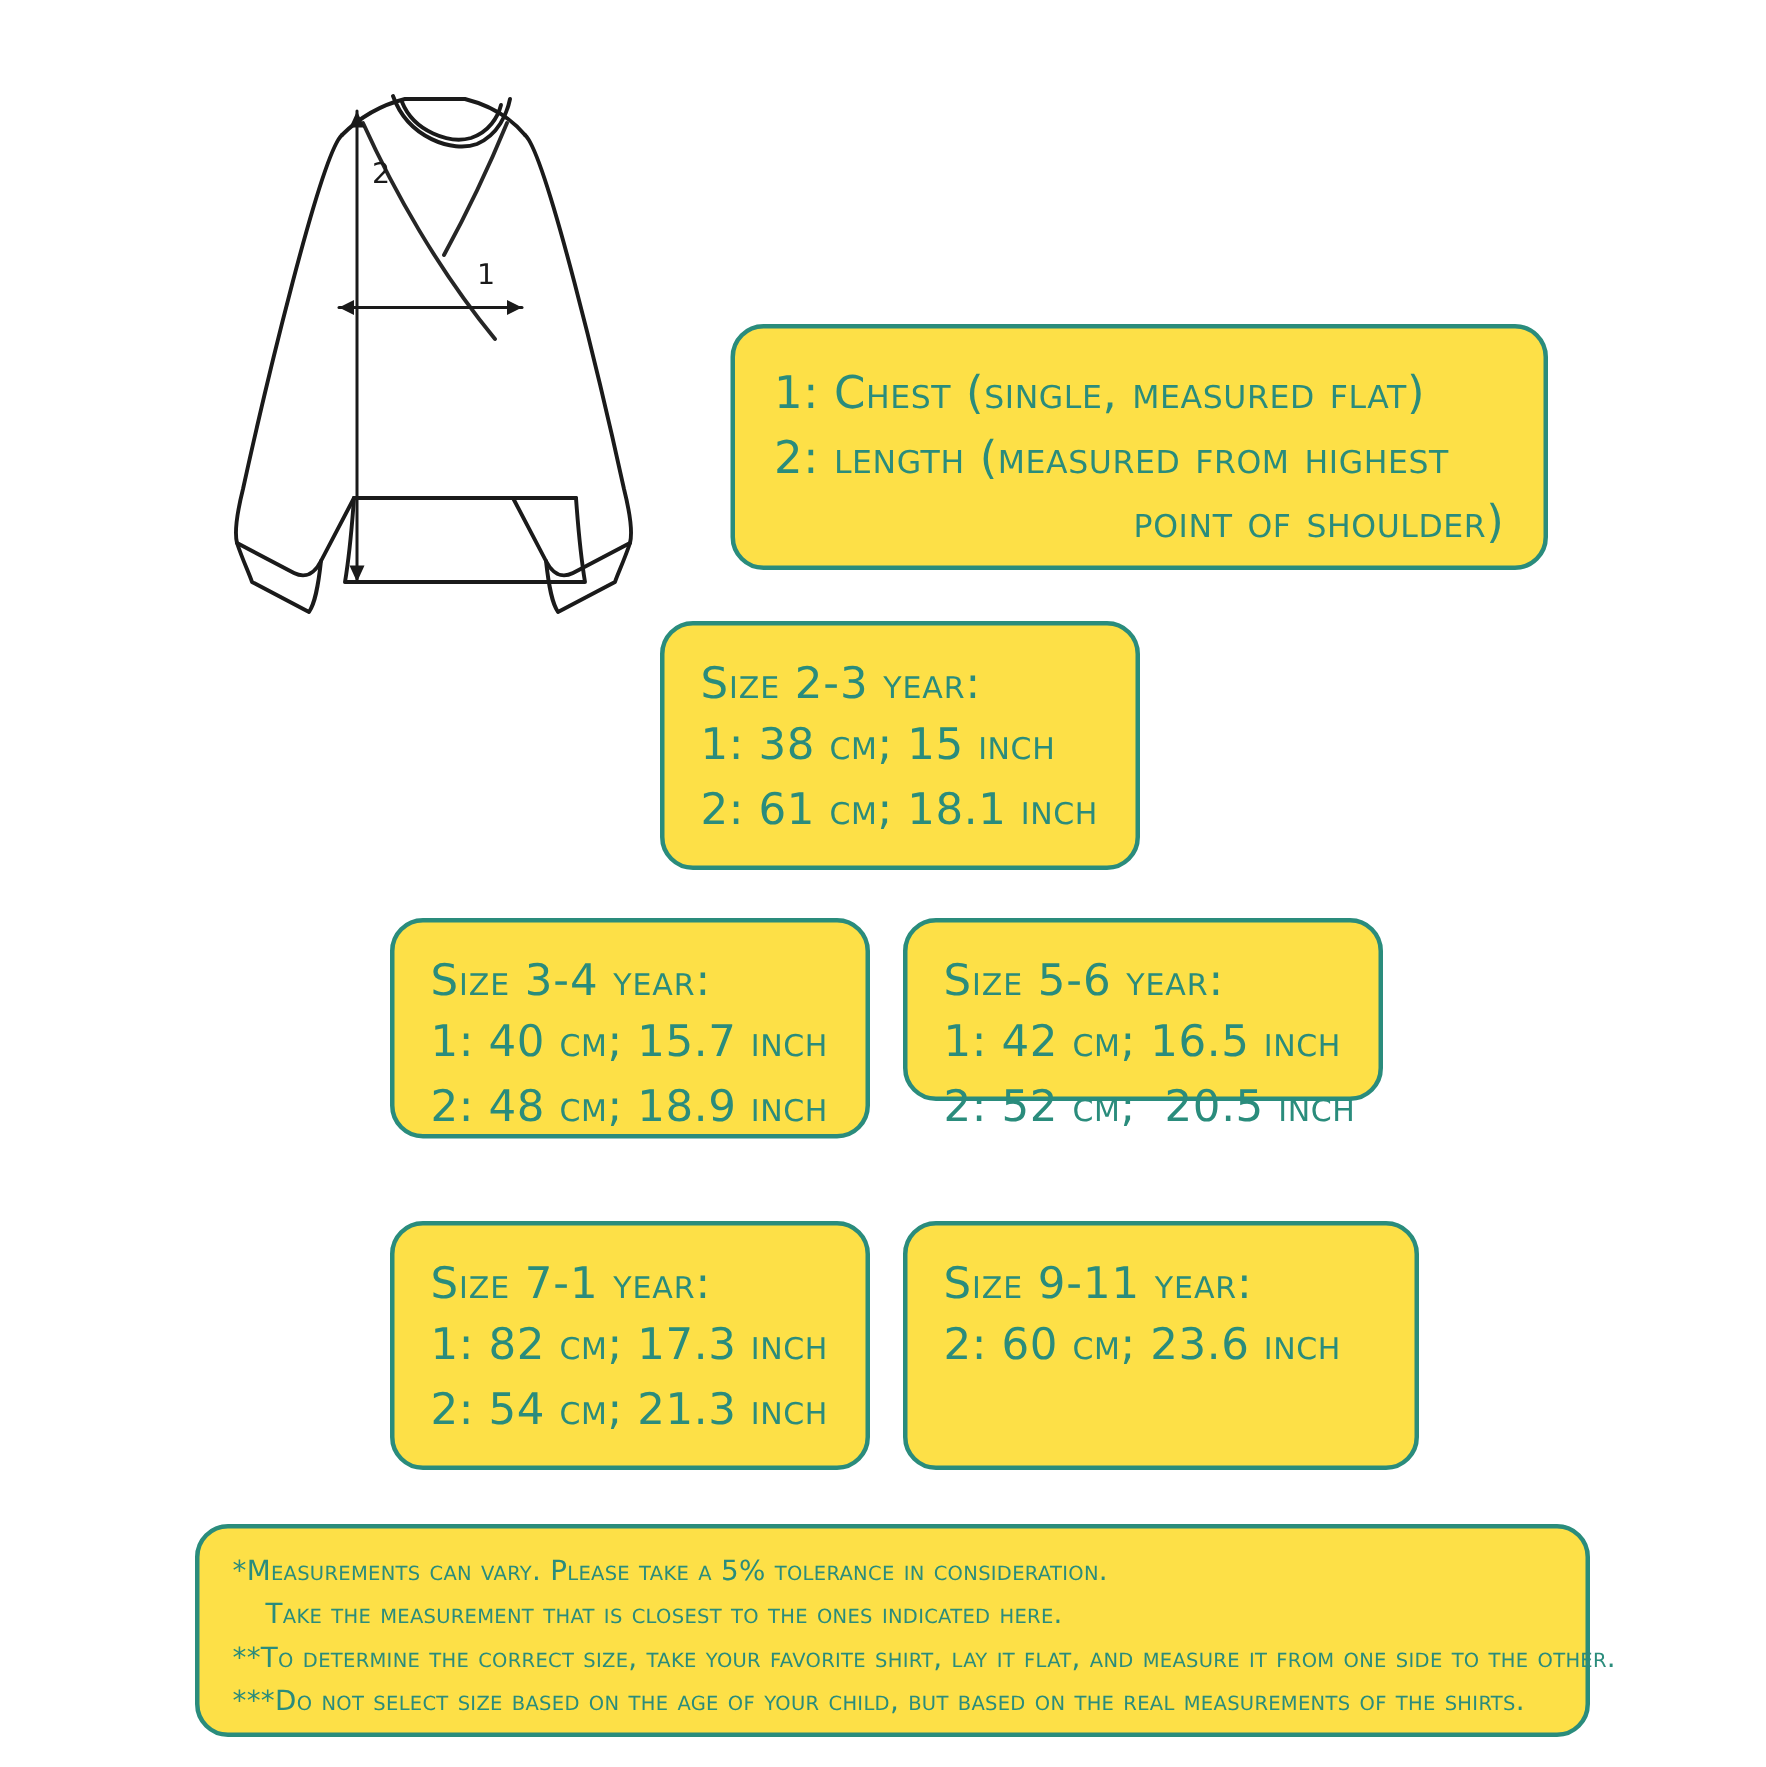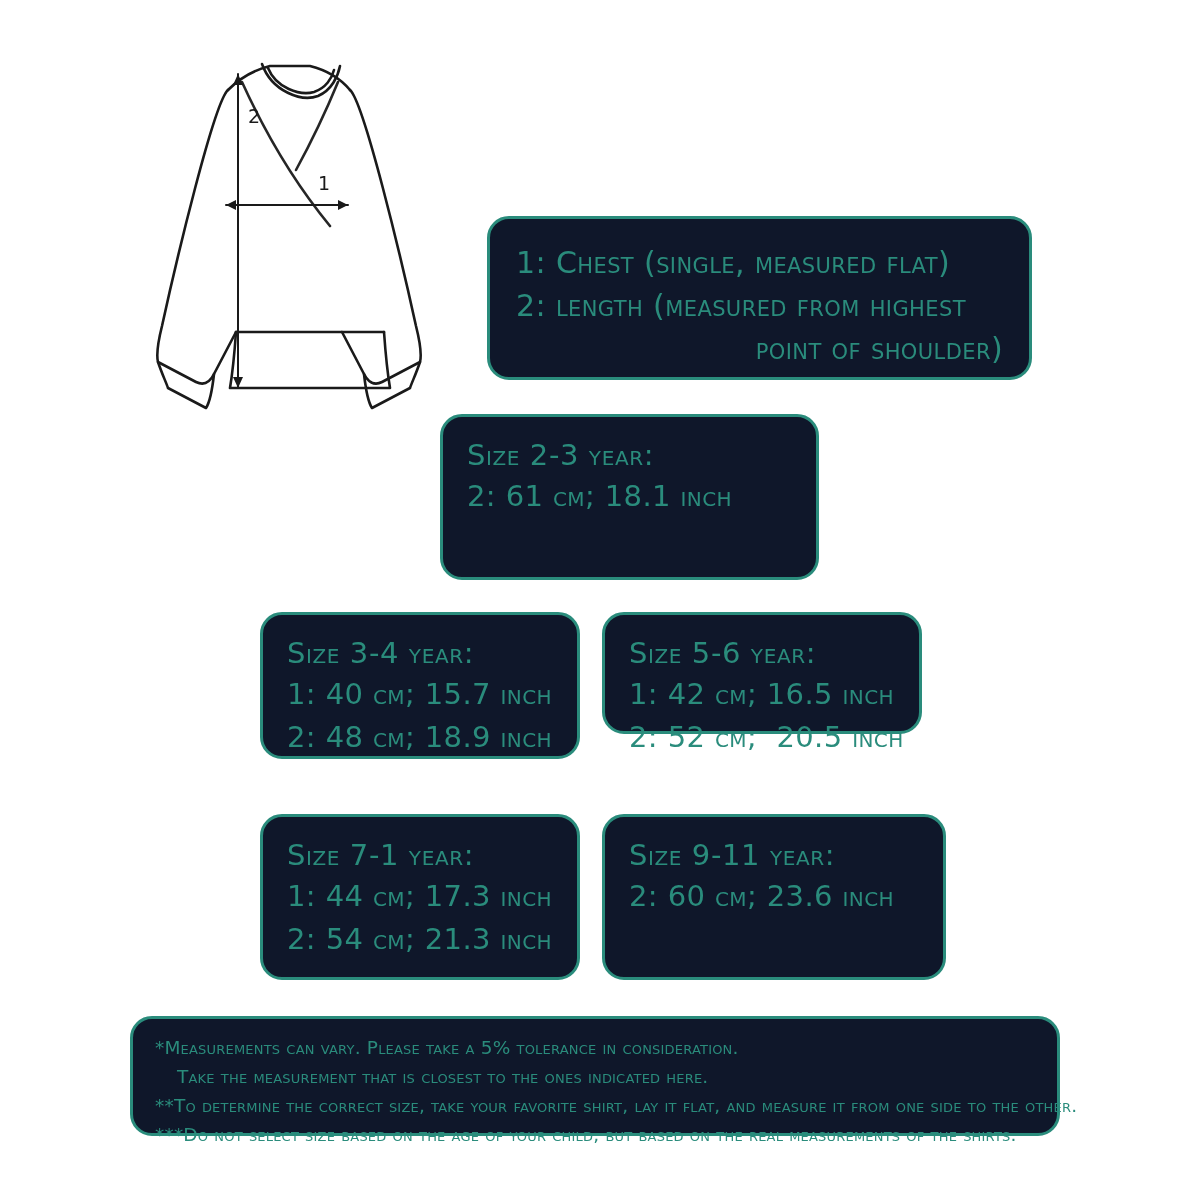--- a/index.html
+++ b/index.html
@@ -28,21 +28,21 @@
     height: 380px;
   }
   .garment svg { display: block; }
 
   
   .box {
     position: absolute;
     box-sizing: border-box;
     border: 3px solid #2a8c7c;
     border-radius: 22px;
-    background: #0f172a;
+    background: #fde047;
     color: #2a8c7c;
   }
   .box .line {
     white-space: pre;
     font-family: "DejaVu Sans", sans-serif;
     font-weight: 400;
     letter-spacing: 0.4px;
   }
 
   
@@ -70,32 +70,32 @@
     font-variant: small-caps;
     letter-spacing: 0.6px;
     white-space: pre;
   }
   .size-box .line {
     font-size: 29px;
     line-height: 43px;
     font-variant: small-caps;
   }
 
-  #size-box-0 { left: 440px; top: 414px;  width: 379px; height: 166px; }
+  #size-box-0 { left: 440px; top: 414px;  width: 320px; height: 166px; }
   #size-box-1 { left: 260px; top: 612px;  width: 320px; height: 147px; }
   #size-box-2 { left: 602px; top: 612px;  width: 320px; height: 122px; }
   #size-box-3 { left: 260px; top: 814px;  width: 320px; height: 166px; }
   #size-box-4 { left: 602px; top: 814px;  width: 344px; height: 166px; }
 
   
   #notes-box {
     left: 130px;
     top: 1016px;
     width: 930px;
-    height: 120px;
+    height: 142px;
     padding: 14px 22px 0 22px;
   }
   #notes-box .line {
     font-size: 18.5px;
     line-height: 29px;
     font-variant: small-caps;
     letter-spacing: 0.2px;
   }
   #notes-box .line.indent { padding-left: 22px; }
 
@@ -151,38 +151,39 @@
   <span class="dim-label" id="dim-label-1">1</span>
 
   <div class="box" id="legend-box">
     <div class="line">1: Chest (single, measured flat)</div>
     <div class="line">2: length (measured from highest</div>
     <div class="line indent">point of shoulder)</div>
   </div>
 
   <div class="box size-box" id="size-box-0">
     <div class="title">Size 2-3 year:</div>
+    <div class="line">1: 38 cm; 15 inch</div>
     <div class="line">2: 61 cm; 18.1 inch</div>
   </div>
 
   <div class="box size-box" id="size-box-1">
     <div class="title">Size 3-4 year:</div>
     <div class="line">1: 40 cm; 15.7 inch</div>
     <div class="line">2: 48 cm; 18.9 inch</div>
   </div>
 
   <div class="box size-box" id="size-box-2">
     <div class="title">Size 5-6 year:</div>
     <div class="line">1: 42 cm; 16.5 inch</div>
     <div class="line">2: 52 cm;  20.5 inch</div>
   </div>
 
   <div class="box size-box" id="size-box-3">
     <div class="title">Size 7-1 year:</div>
-    <div class="line">1: 44 cm; 17.3 inch</div>
+    <div class="line">1: 82 cm; 17.3 inch</div>
     <div class="line">2: 54 cm; 21.3 inch</div>
   </div>
 
   <div class="box size-box" id="size-box-4">
     <div class="title">Size 9-11 year:</div>
     <div class="line">2: 60 cm; 23.6 inch</div>
   </div>
 
   <div class="box" id="notes-box">
     <div class="line">*Measurements can vary. Please take a 5% tolerance in consideration.</div>

